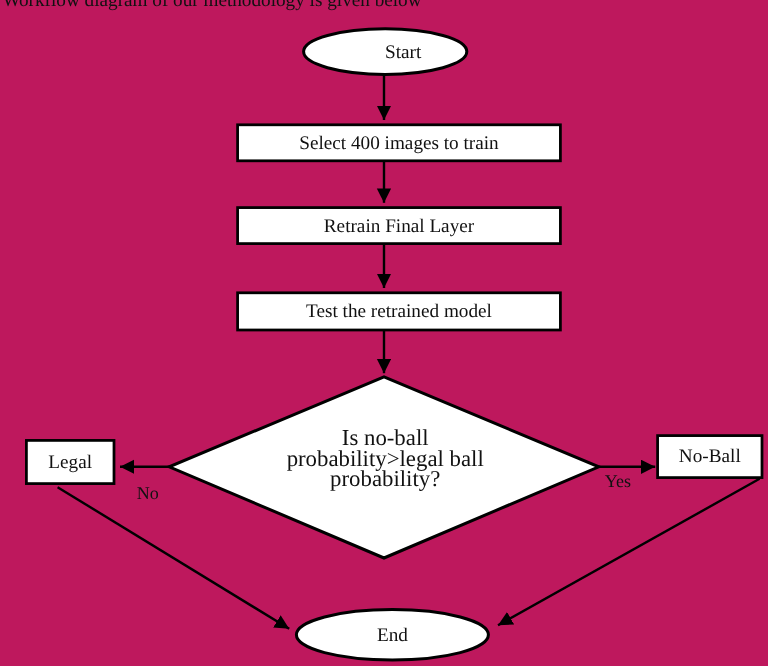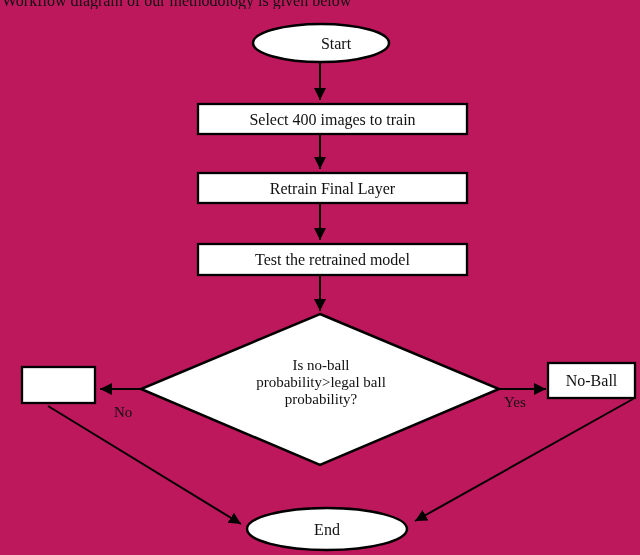--- a/index.html
+++ b/index.html
@@ -45,21 +45,21 @@
     display: flex;
     align-items: center;
     justify-content: center;
     text-align: center;
     font-size: 16px;
     line-height: 17px;
     color: #111111;
     pointer-events: none;
   }
   .decision-label {
-    font-size: 15px;
+    font-size: 19px;
     line-height: 17px;
     white-space: pre-line;
   }
   .edge-label {
     position: absolute;
     font-size: 15px;
     line-height: 15px;
     color: #111111;
     pointer-events: none;
   }
@@ -113,20 +113,21 @@
   <div class="node-label" style="left:198px; top:104px; width:269px; height:30px;">Select 400 images to train</div>
 
   <div class="node-label" style="left:198px; top:173px; width:269px; height:30px;">Retrain Final Layer</div>
 
   <div class="node-label" style="left:198px; top:244px; width:269px; height:31px;">Test the retrained model</div>
 
   <div class="node-label decision-label" style="left:221px; top:354px; width:200px; height:56px;">Is no-ball
 probability&gt;legal ball
 probability?</div>
 
+  <div class="node-label" style="left:22px; top:367px; width:73px; height:36px;">Legal</div>
 
   <div class="node-label" style="left:548px; top:363px; width:87px; height:35px;">No-Ball</div>
 
   <div class="node-label" style="left:247px; top:508px; width:160px; height:42px;text-align:right;">End</div>
 
   <div class="edge-label" style="left:114px; top:393px;margin-top:12px;">No</div>
 
   <div class="edge-label" style="left:504px; top:395px;">Yes</div>
 
 </div>

